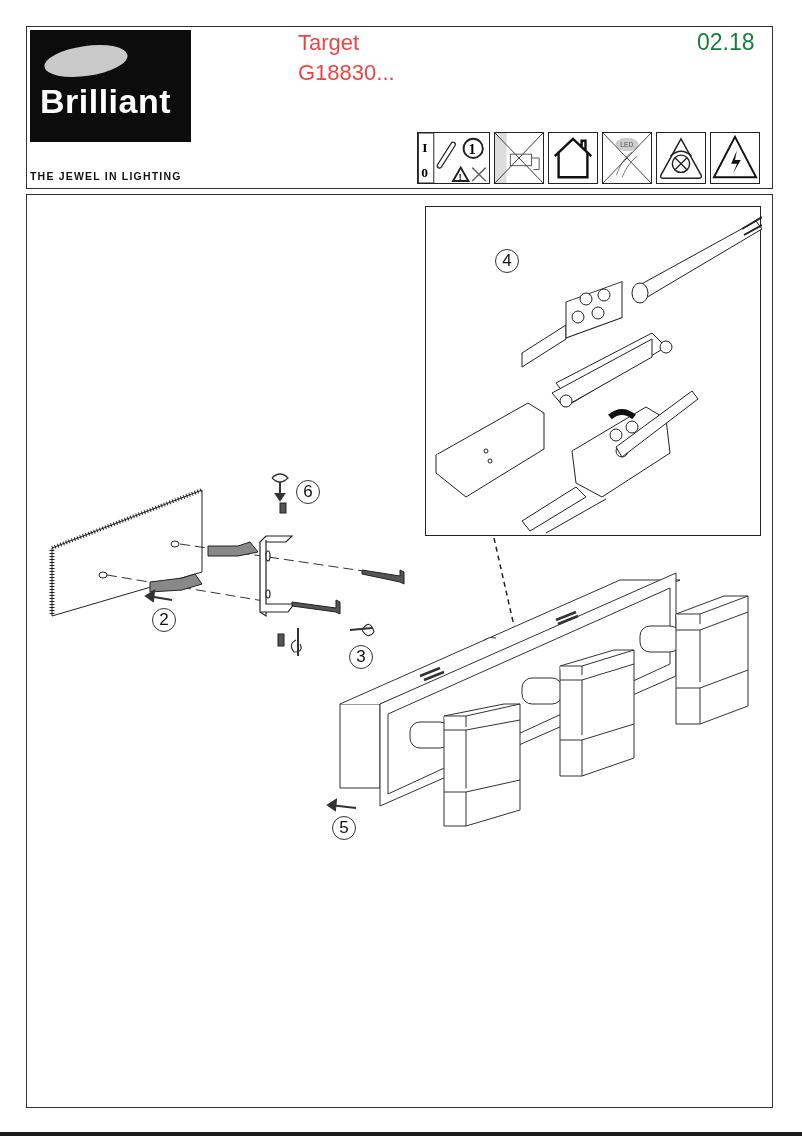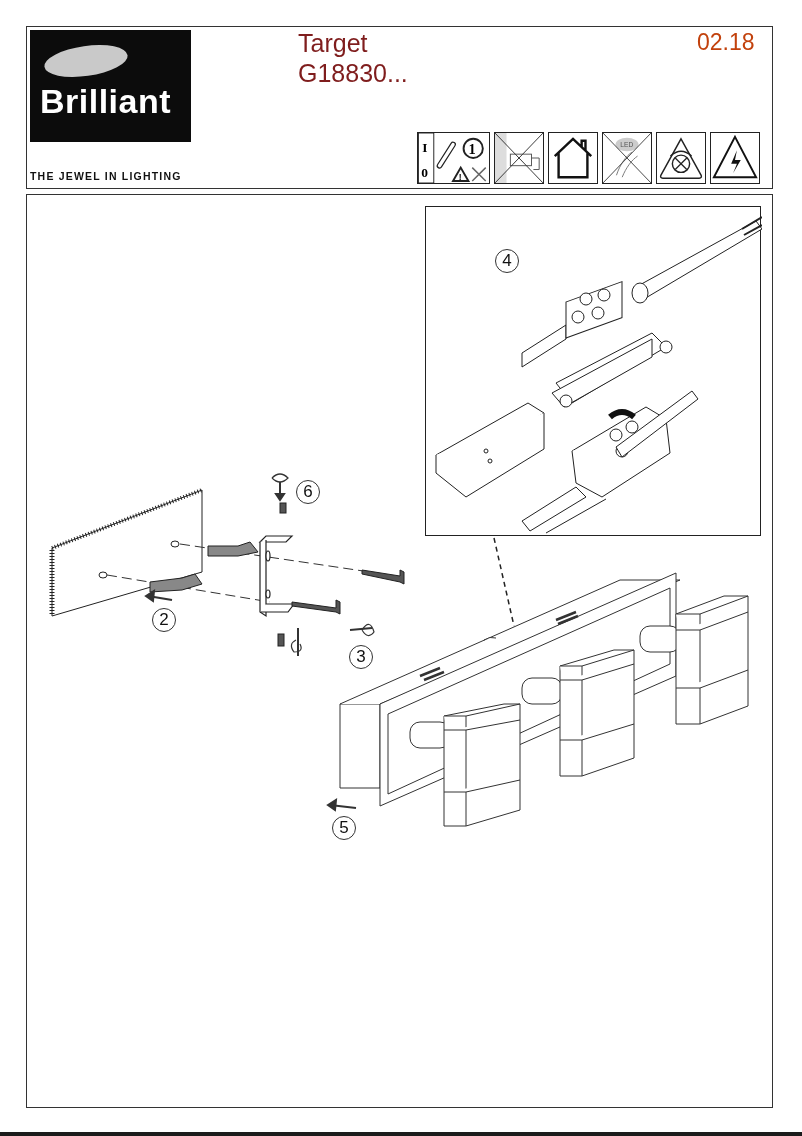--- a/index.html
+++ b/index.html
@@ -4,22 +4,22 @@
 <style>
   html,body{margin:0;padding:0;background:#fff;}
   body{width:802px;height:1136px;position:relative;overflow:hidden;font-family:"Liberation Sans",sans-serif;color:#111;}
   .frame{position:absolute;border:1px solid #333;box-sizing:border-box;}
   #header{left:26px;top:26px;width:747px;height:163px;}
   #body{left:26px;top:194px;width:747px;height:914px;}
   .logo{position:absolute;left:30px;top:30px;width:161px;height:112px;background:#0c0c0c;}
   .logo .oval{position:absolute;left:14px;top:16px;width:84px;height:30px;border-radius:50%;background:#c9c9c9;transform:rotate(-8deg);}
   .logo .word{position:absolute;left:10px;top:52px;font-weight:bold;font-size:34px;color:#fff;letter-spacing:0.5px;}
   .tagline{position:absolute;left:30px;top:127px;font-size:10.5px;font-weight:bold;letter-spacing:1.2px;color:#111;margin-top:43px;}
-  .title{position:absolute;left:298px;top:28px;font-size:25px;line-height:30px;color:#7f1d1d;}
-  .date{position:absolute;left:697px;top:29px;font-size:23px;color:#c2410c;}
+  .title{position:absolute;left:298px;top:28px;font-size:22px;line-height:30px;color:#ef4444;}
+  .date{position:absolute;left:697px;top:29px;font-size:23px;color:#15803d;}
   .icons{position:absolute;left:417px;top:132px;height:54px;display:flex;gap:4px;}
   .ic{width:50px;height:52px;border:1px solid #222;box-sizing:border-box;background:#fff;position:relative;}
   .ic.wide{width:73px;}
   .ic svg{position:absolute;left:0;top:0;width:100%;height:100%;}
   .inset{position:absolute;left:425px;top:206px;width:336px;height:330px;border:1px solid #222;box-sizing:border-box;background:#fff;}
   .step{position:absolute;width:22px;height:22px;border:1px solid #333;border-radius:50%;font-size:17px;line-height:22px;text-align:center;background:#fff;color:#111;}
   svg.draw{position:absolute;left:0;top:0;}
   .bottomline{position:absolute;left:0;top:1132px;width:802px;height:4px;background:#1b1b1b;}
 </style>
 </head>

